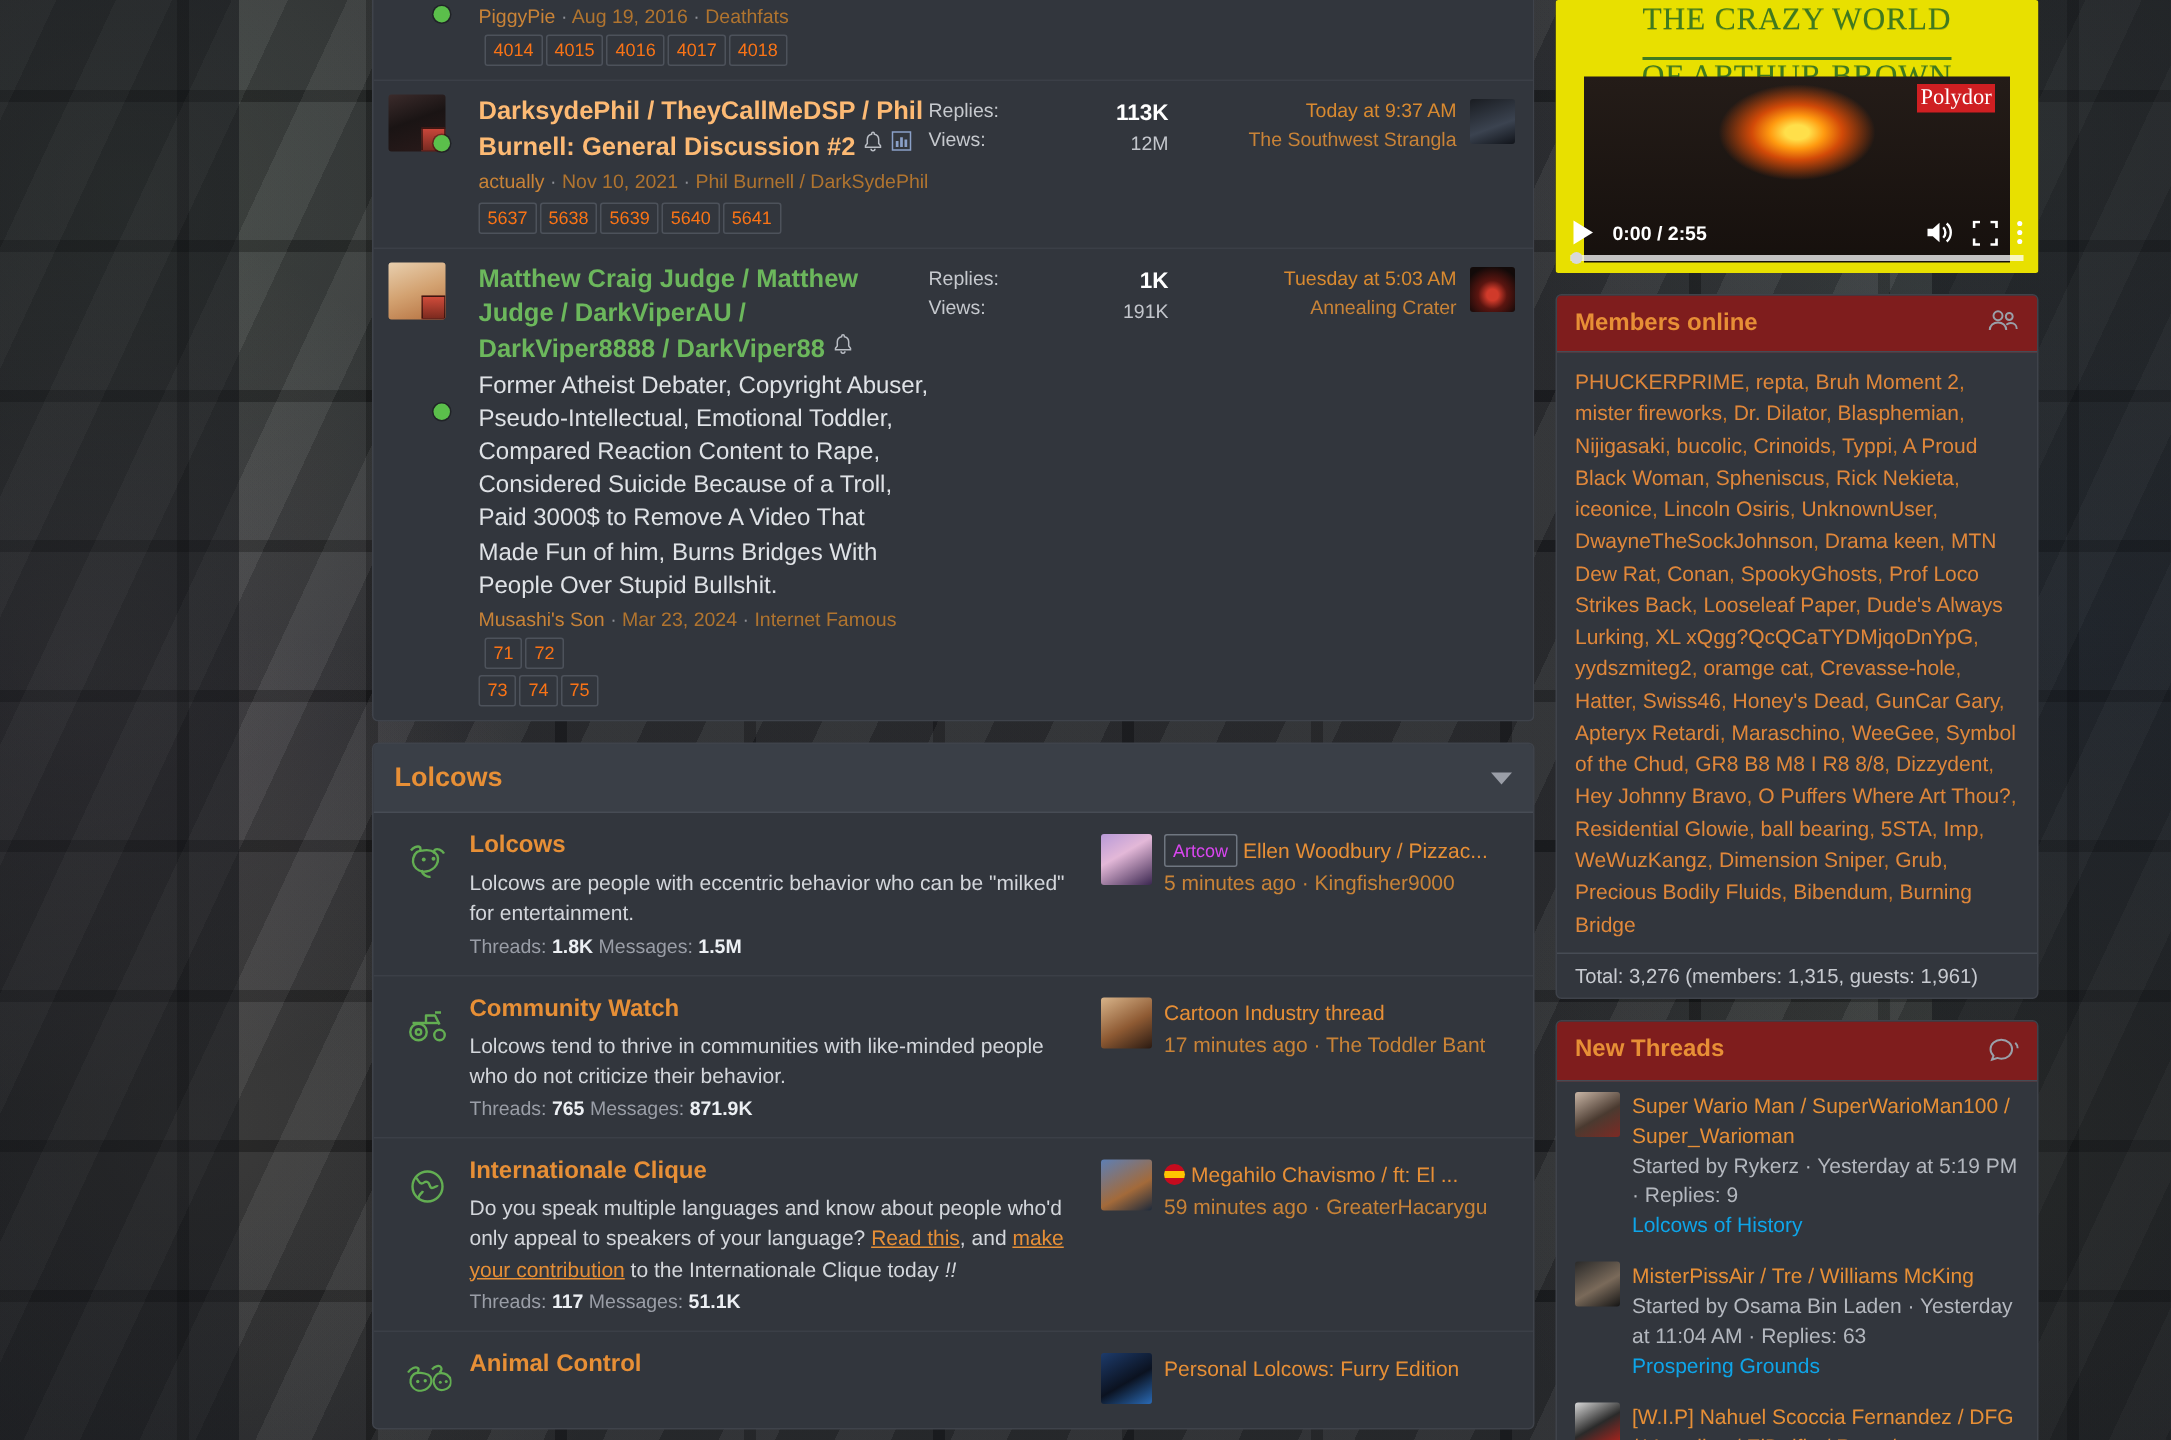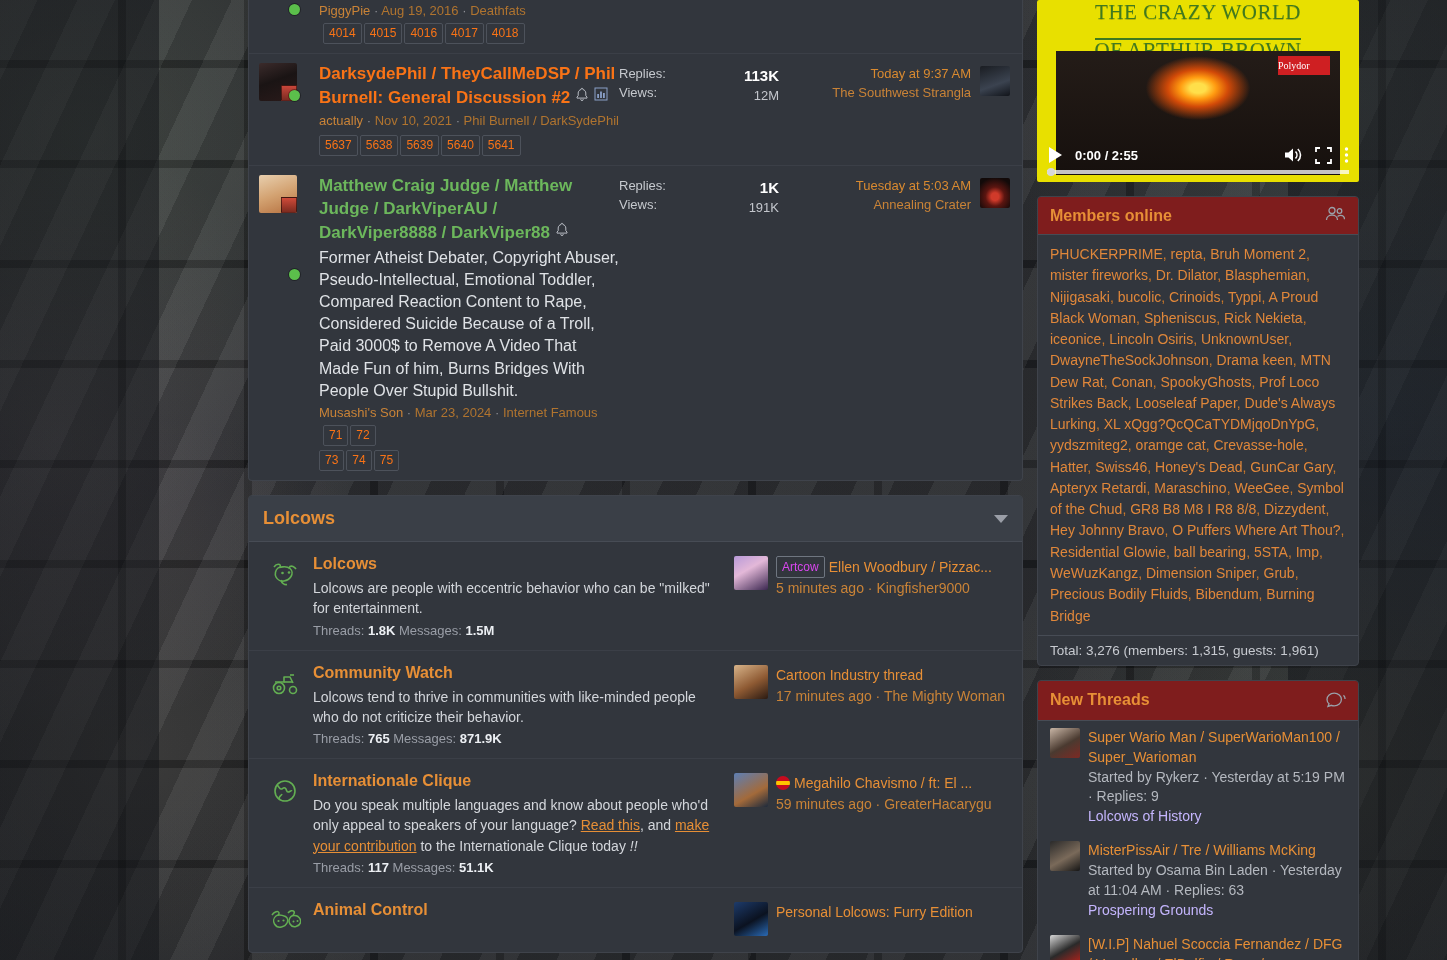--- a/index.html
+++ b/index.html
@@ -83,21 +83,21 @@
     position: absolute;
     left: 40px;
     width: 11px; height: 11px; border-radius: 50%;
     background: #5bbf4b;
     box-shadow: 0 0 0 1px rgba(0,0,0,.35);
   }
 
   .th-main { flex: 1 1 auto; min-width: 0; padding-left: 14px; }
   .th-title {
     font-size: 17px; font-weight: bold; line-height: 1.35;
-    color: #f97316;
+    color: #fdba74;
     cursor: pointer;
   }
   .th-title.green { color: #6cb75c; }
   .th-title .ic { display:inline-block; vertical-align: 1px; margin-left: 5px; }
   .th-meta { margin-top: 2px; font-size: 13px; color: #b0742f; line-height: 1.45; }
   .th-meta .u { color: #c98337; }
   .th-meta .sep { color: #8d8f96; }
   .pages { display: inline-block; margin-left: 4px; }
   .pg {
     display: inline-block;
@@ -219,21 +219,21 @@
   .video-art .ttl {
     position:absolute; top: 2px; left: 0; right:0; text-align:center;
     font-family: "Liberation Serif", serif;
     color: #3f7a1f; font-size: 21px; line-height: 1.02; letter-spacing: .5px;
     text-shadow: 0 1px 0 rgba(0,0,0,.2);
   }
   .video-art .ttl span { display:block; }
   .video-art .ttl .l1 { border-bottom: 2px solid #3f7a1f; display:inline-block; padding-bottom:15px;}
   .video-art .polydor{
     position:absolute; right: 9%; top: 31%; width: 52px; height: 19px;
-    background: #cf1f22; color: #fff; font-size: 10px; text-align:left; line-height:19px;
+    background: #cf1f22; color: #fff; font-size: 15px; text-align:center; line-height:19px;
     font-family: "Liberation Serif", serif;
   }
   .video-ctrl {
     position:absolute; left:0; right:0; bottom:0; height: 44px;
     display:flex; align-items:center; gap: 12px;
     padding: 0 10px 10px 10px;
     color:#fff;
   }
   .video-bar { position:absolute; left:10px; right:10px; bottom: 8px; height: 4px; background: rgba(255,255,255,.75); }
   .video-bar::before{content:"";position:absolute;left:0;top:-2px;width:8px;height:8px;border-radius:50%;background:#d8d8d8;}
@@ -263,21 +263,21 @@
     padding: 7px 12px;
     font-size: 13.5px;
     color: #c7cad0;
   }
 
   .nt { display:flex; padding: 7px 12px 7px 12px; align-items:flex-start; }
   .nt-av { width: 30px; height: 30px; flex: 0 0 30px; border-radius: 2px; margin-right: 8px; }
   .nt-txt { min-width:0; font-size: 14px; line-height: 1.42; }
   .nt-title { color: #e78f36; cursor:pointer; }
   .nt-meta { color: #b4b8bf; }
-  .nt-node { color: #c4b5fd; cursor:pointer; display:block; }
+  .nt-node { color: #0ea5e9; cursor:pointer; display:block; }
   .nav1 { background: linear-gradient(150deg,#c9b6a6,#4a3a30 55%,#7d2a24); }
   .nav2 { background: linear-gradient(150deg,#2a2a2a,#7a6a5a 55%,#151515); }
   .nav3 { background: linear-gradient(150deg,#d8d8d8,#2a2a2a 50%,#c0221a); }
 
   .icon-people, .icon-bubbles { color:#9aa0a9; }
 </style>
 </head>
 <body>
 
 <div class="wallpaper"></div>
@@ -455,21 +455,21 @@
             <span>Threads:</span>
             <b>765</b>
             <span>Messages:</span>
             <b>871.9K</b>
           </div>
         </div>
         <div class="node-last">
           <div class="nl-av av2"></div>
           <div class="nl-txt">
             <div class="nl-title">Cartoon Industry thread</div>
-            <div class="nl-sub"><span>17 minutes ago</span> · <span>The Mighty Woman</span></div>
+            <div class="nl-sub"><span>17 minutes ago</span> · <span>The Toddler Bant</span></div>
           </div>
         </div>
       </div>
 
       <div class="node">
         <div class="node-ic">
           <svg width="30" height="26" viewBox="0 0 30 26">
               <g fill="none" stroke="#63ae52" stroke-width="1.6" stroke-linejoin="round">
             <circle cx="15" cy="13" r="10"></circle>
             <path d="M7 7c2 1 2 4 4 4s2-2 4-1 1 4 3 4 3-2 4-1"></path>

